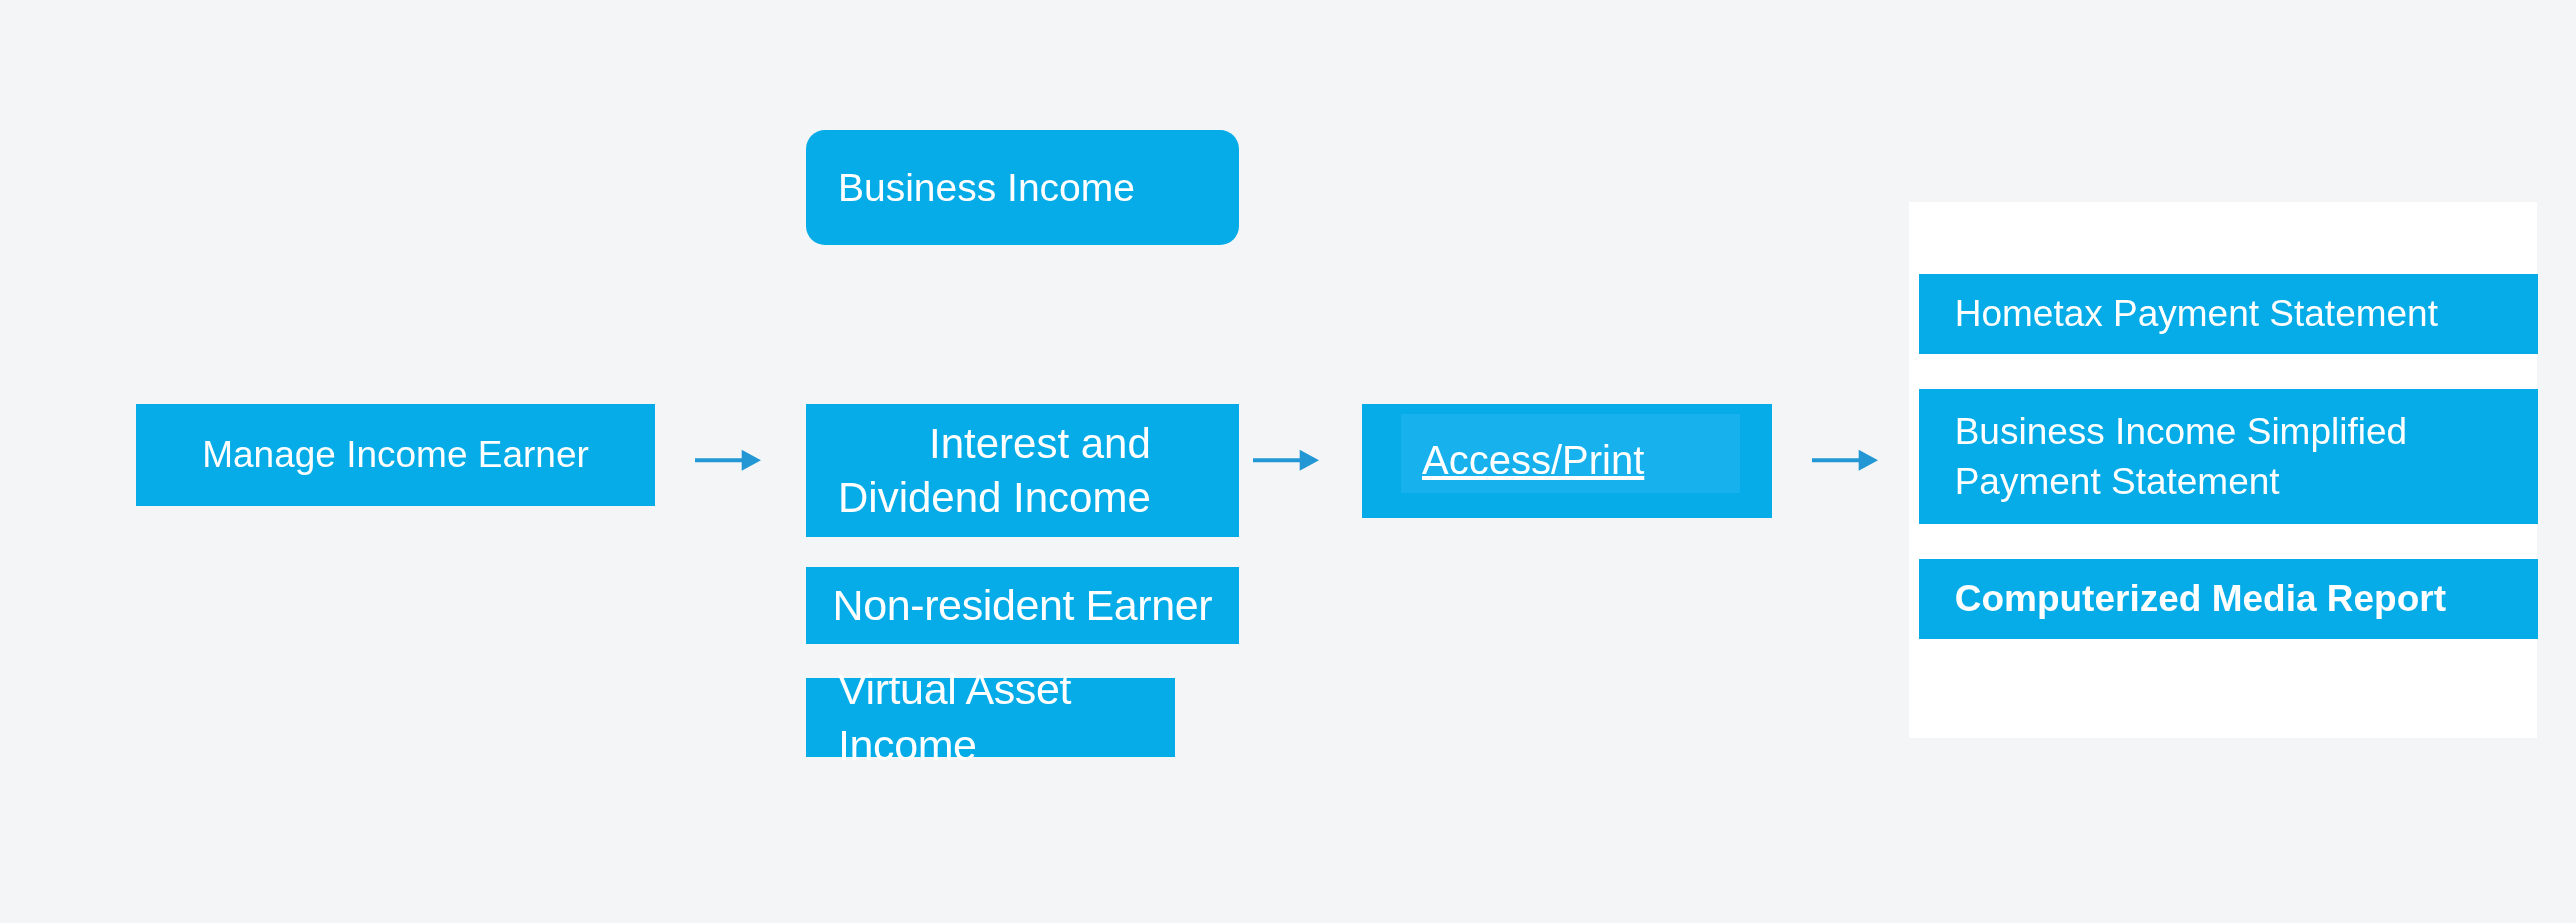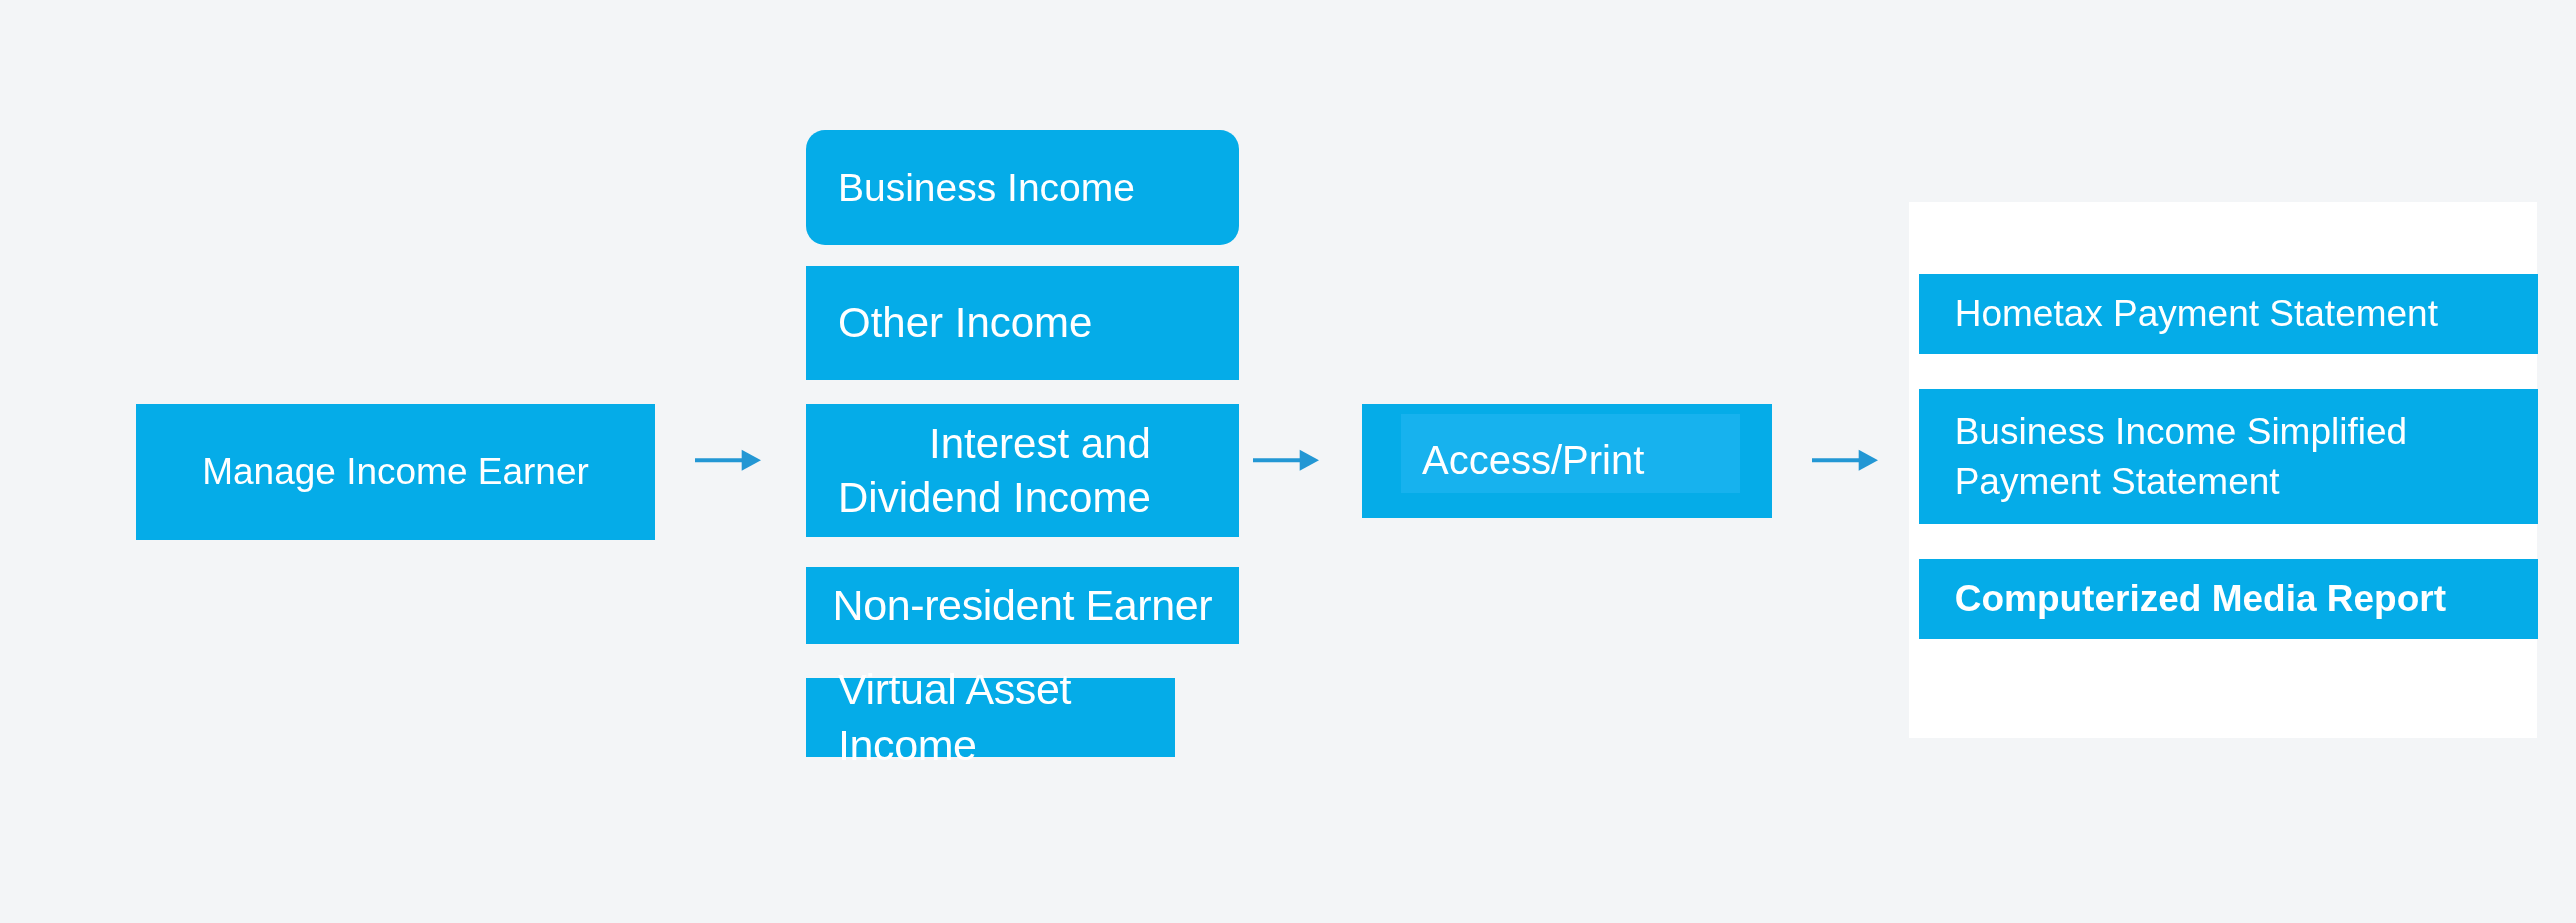--- a/index.html
+++ b/index.html
@@ -22,46 +22,43 @@
   .pad45{padding-left:36px;}
   .pad74{padding-left:60px;}
   .center-text{justify-content:center;padding-left:0;}
   .f46{font-size:37px;}
   .f48{font-size:39px;border-radius:19px;}
   .f50{font-size:40px;}
   .f52{font-size:42px;}
   .f54{font-size:43px;letter-spacing:-0.4px;}
   .white-panel{position:absolute;background:var(--panel);}
   .inner-rect{position:absolute;background:var(--box-inner);}
-  .access-label{position:relative;z-index:2;}
+  .access-label{position:relative;z-index:2;text-decoration:underline;}
   .arrow-svg{position:absolute;overflow:visible;}
   .arrow-svg line{stroke:var(--arrow);stroke-width:5;}
   .arrow-svg polygon{fill:var(--arrow);}
 </style>
 </head>
 <body>
 
 <div class="canvas">
 
-  <div class="flowbox f46 center-text" style="left:136px;top:404px;width:519px;height:136px;">
+  <div class="flowbox f46 center-text" style="left:136px;top:404px;width:519px;height:102px;">
     <span>Manage Income Earner</span>
   </div>
 
   <svg class="arrow-svg" style="left:695px;top:449px;" width="66" height="22.6" viewBox="0 0 82 28">
     <line x1="0" y1="14" x2="60" y2="14"></line>
     <polygon points="58,1 58,27 82,14"></polygon>
   </svg>
 
   <div class="flowbox f48 pad40" style="left:806px;top:130px;width:433px;height:115px;">
     <span>Business Income</span>
   </div>
 
-  <div class="flowbox f52 pad40" style="left:806px;top:266px;width:433px;height:114px;">
-    <span>Other Income</span>
-  </div>
 
   <div class="flowbox f52 pad40" style="left:806px;top:404px;width:433px;height:133px;text-align:right;">
     <span>Interest and
 Dividend Income</span>
   </div>
 
   <div class="flowbox f54" style="left:806px;top:567px;width:433px;height:77px;padding-left:26.6px;">
     <span>Non-resident Earner</span>
   </div>
 

